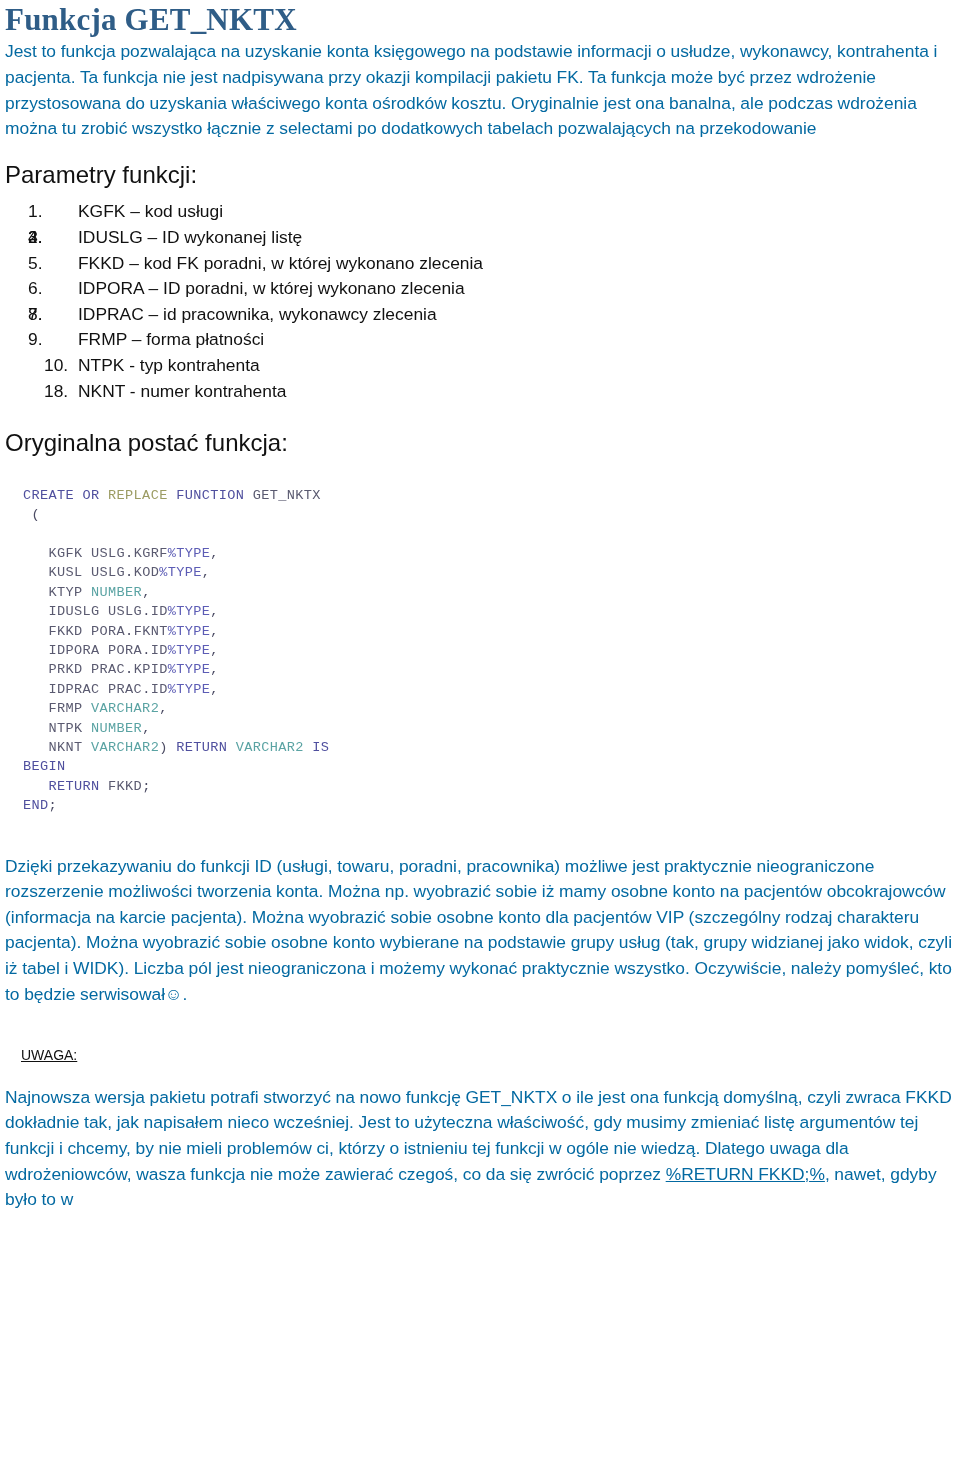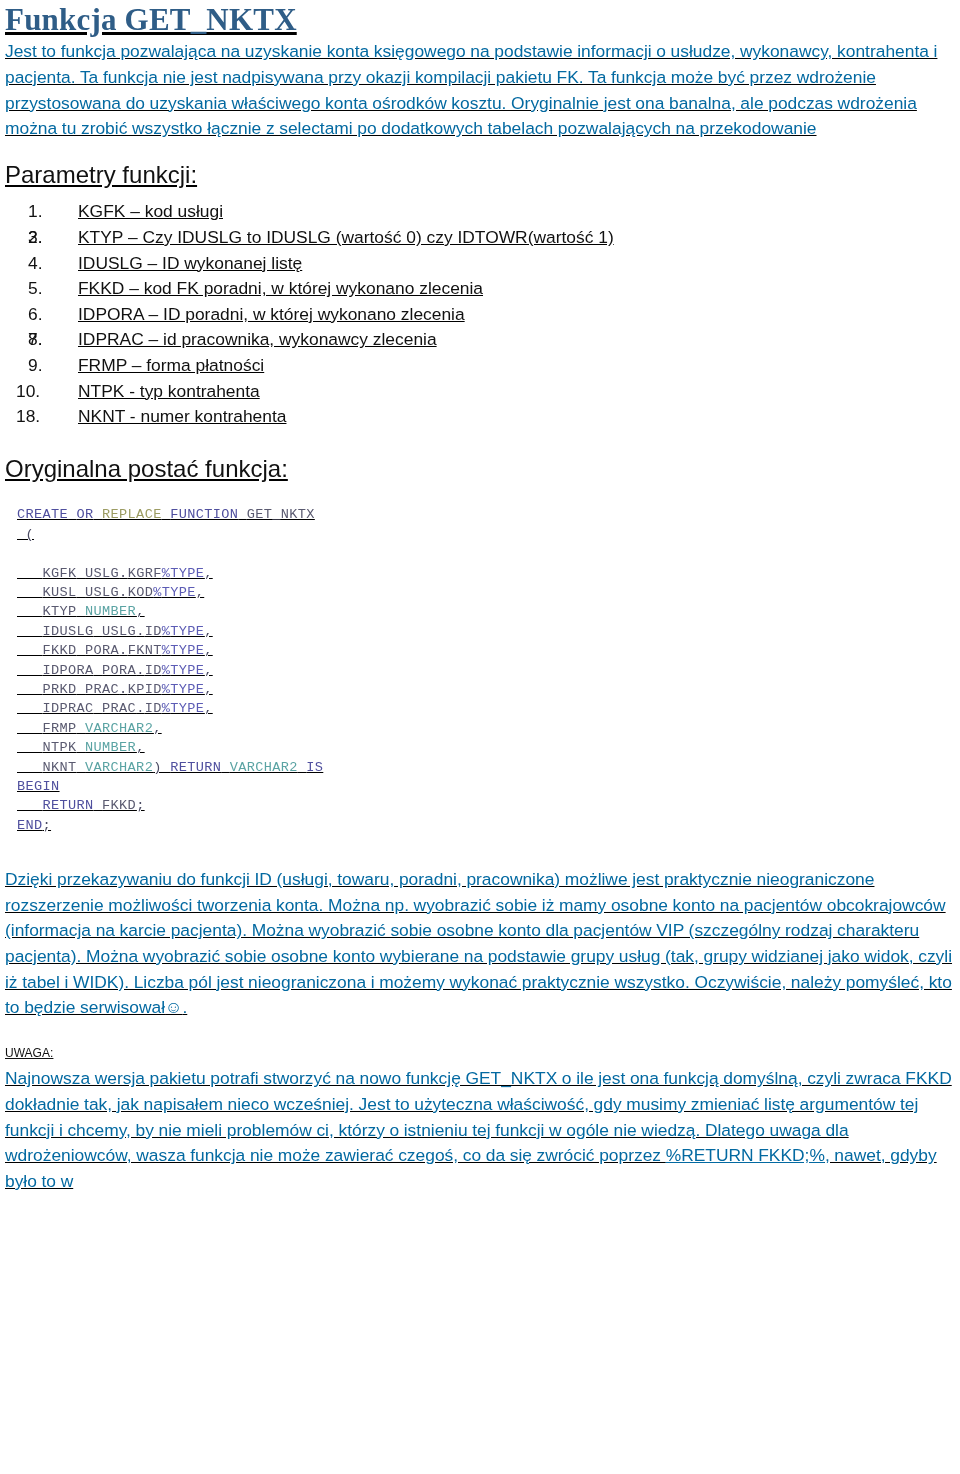--- a/index.html
+++ b/index.html
@@ -15,21 +15,20 @@
     font-family: "Liberation Sans", sans-serif;
     color: #000000;
     -webkit-font-smoothing: antialiased;
   }
   .page {
     position: relative;
     width: 960px;
     height: 1474px;
     padding: 0;
     box-sizing: border-box;
-    text-decoration: underline;
   }
   .doc-title {
     font-family: "Liberation Serif", serif;
     font-size: 31px;
     font-weight: bold;
     color: #2F5D87;
     letter-spacing: 0.2px;
     margin: 0;
     padding: 3px 0 2px 5px;
     line-height: 1.08;
@@ -73,46 +72,46 @@
     white-space: nowrap;
   }
   ol.params li .num {
     position: absolute;
     left: 28px;
     width: 32px;
     text-align: left;
     color: #111111;
   }
   ol.params li .num.wide {
-    left: 16px;
+    left: 44px;
   }
 
   pre.code {
     font-family: "Liberation Mono", "DejaVu Sans Mono", monospace;
     font-size: 13.6px;
     line-height: 19.4px;
-    margin: 12px;
+    margin: 18px;
     padding: 0 0 0 5px;
     white-space: pre;
     color: #3b3b55;
     letter-spacing: 0.35px;
   }
   pre.code .kw   { color: #4f4f9e; }      
   pre.code .kw2  { color: #9c9c63; }      
   pre.code .id   { color: #5a5a70; }      
   pre.code .type { color: #5c5cb5; }      
   pre.code .dtyp { color: #5aa3a3; }
   pre.code .punc { color: #4b4b63; }
 
   .uwaga-head {
-    font-size: 12px;
+    font-size: 14px;
     line-height: 25.6px;
     text-decoration: underline;
     padding: 0 0 0 5px;
-    margin: 0;
+    margin: 16px;
     color: #111111;
   }
   .u { text-decoration: underline; }
   .smiley { font-size: 17px; }
 </style>
 </head>
 <body>
 
 <div class="page">
 
@@ -122,21 +121,21 @@
 
   <div class="spacer-md"></div>
 
   <p class="section-label">Parametry funkcji:</p>
 
   <div class="spacer-sm"></div>
 
   <ol class="params" id="params-list">
       <li><span class="num">1.</span><span>KGFK – kod usługi</span></li>
       <li><span class="num">2.</span></li>
-      <li><span class="num">3.</span><span>KTYP – Czy  IDUSLG to IDUSLG (wartość 0) czy IDTOWR(wartość 1)</span></li>
+      <li><span class="num">3.</span></li>
       <li><span class="num">4.</span><span>IDUSLG – ID wykonanej listę</span></li>
       <li><span class="num">5.</span><span>FKKD – kod FK poradni, w której wykonano zlecenia</span></li>
       <li><span class="num">6.</span><span>IDPORA – ID poradni, w której wykonano zlecenia</span></li>
       <li><span class="num">7.</span></li>
       <li><span class="num">8.</span><span>IDPRAC – id pracownika, wykonawcy zlecenia</span></li>
       <li><span class="num">9.</span><span>FRMP – forma płatności</span></li>
       <li><span class="num wide">10.</span><span>NTPK  - typ kontrahenta</span></li>
       <li><span class="num wide">18.</span><span>NKNT  - numer kontrahenta</span></li>
     </ol>
 

